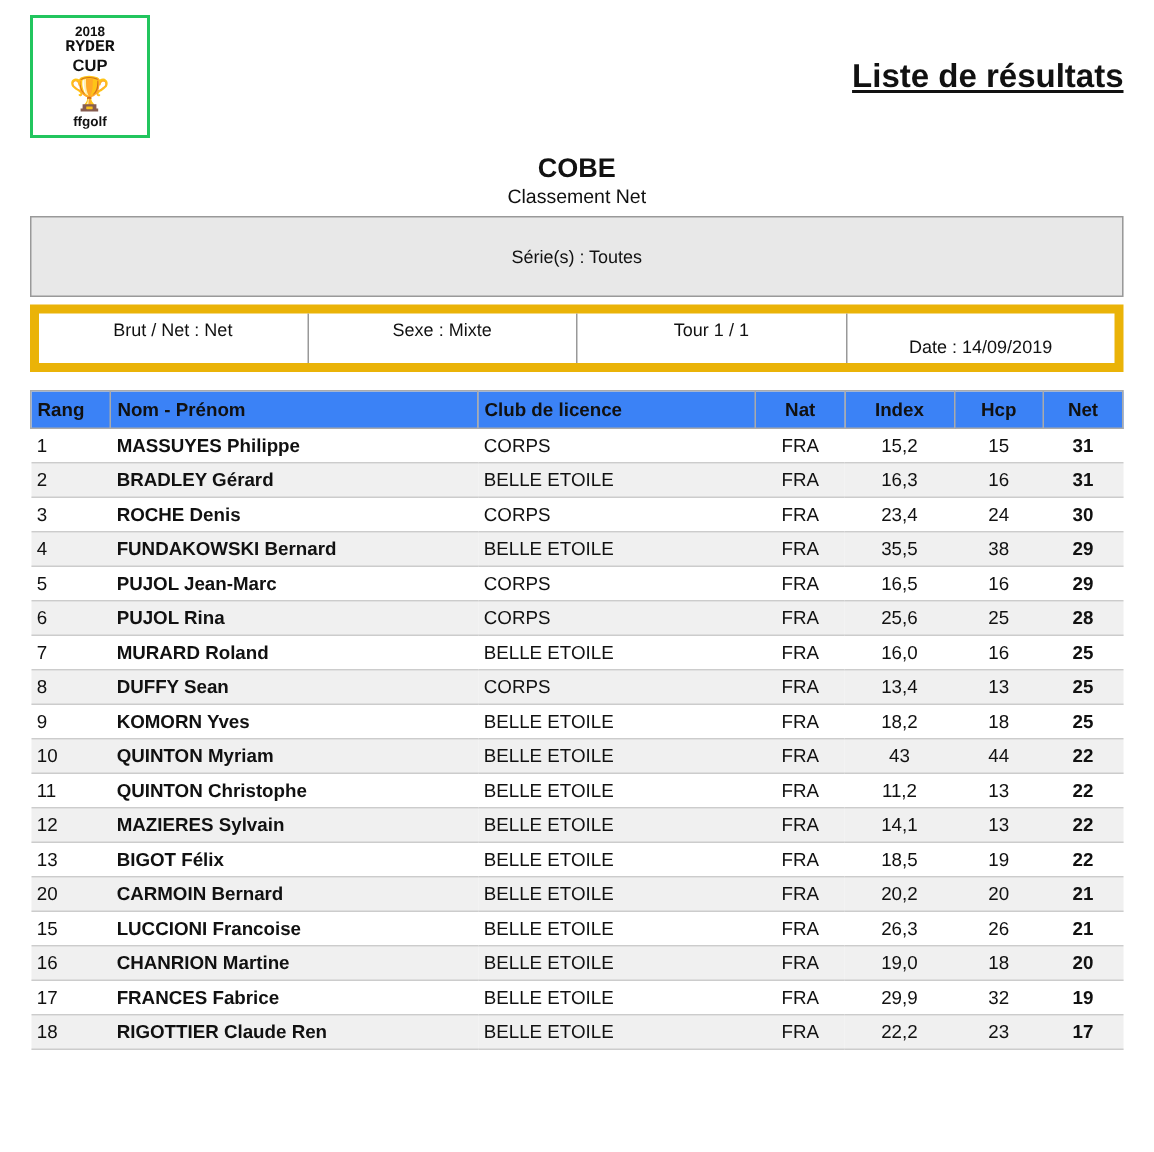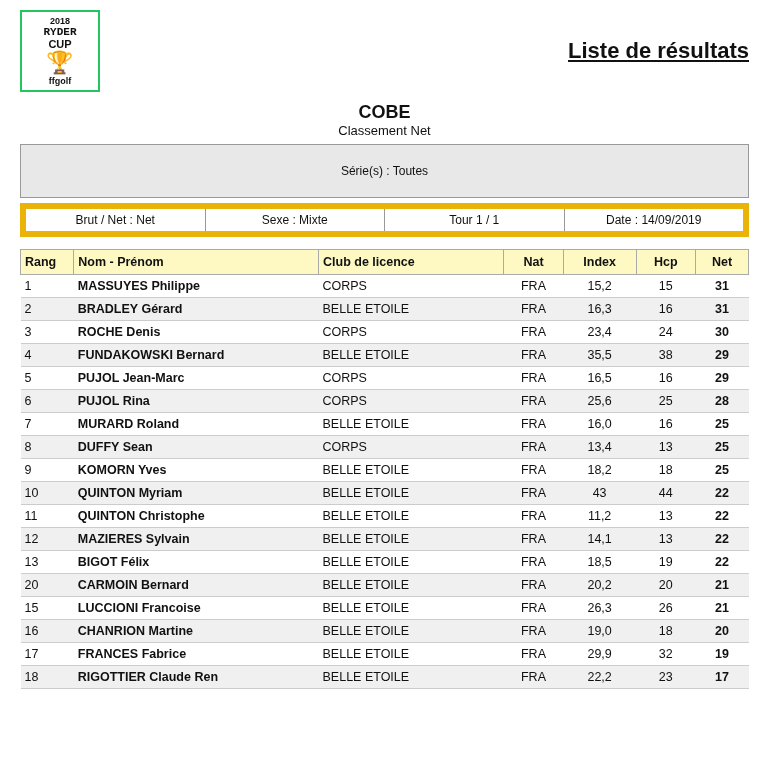--- a/index.html
+++ b/index.html
@@ -78,28 +78,29 @@
     }
     .info-bar .info-cell {
       flex: 1;
       text-align: center;
       padding: 4px 6px;
       font-size: 12px;
       border-right: 1px solid #999;
     }
     .info-bar .info-cell:last-child {
       border-right: none;
+      margin-top: 11px;
     }
     table {
       width: 100%;
       border-collapse: collapse;
       font-size: 12.5px;
     }
     thead tr {
-      background: #fef9c3;
+      background: #3b82f6;
     }
     thead th {
       padding: 5px 4px;
       text-align: left;
       font-weight: bold;
       border: 1px solid #aaa;
     }
     thead th.center { text-align: center; }
     tbody tr {
       border-bottom: 1px solid #ccc;

